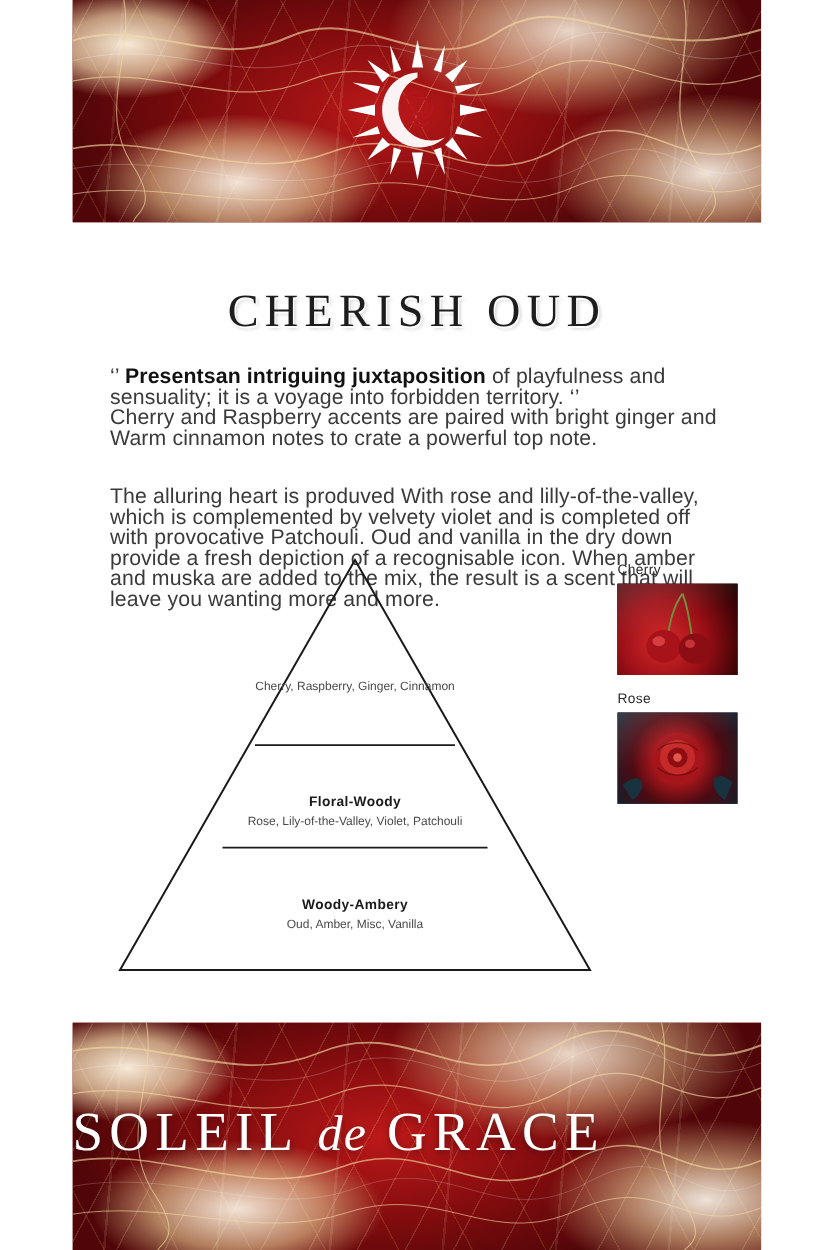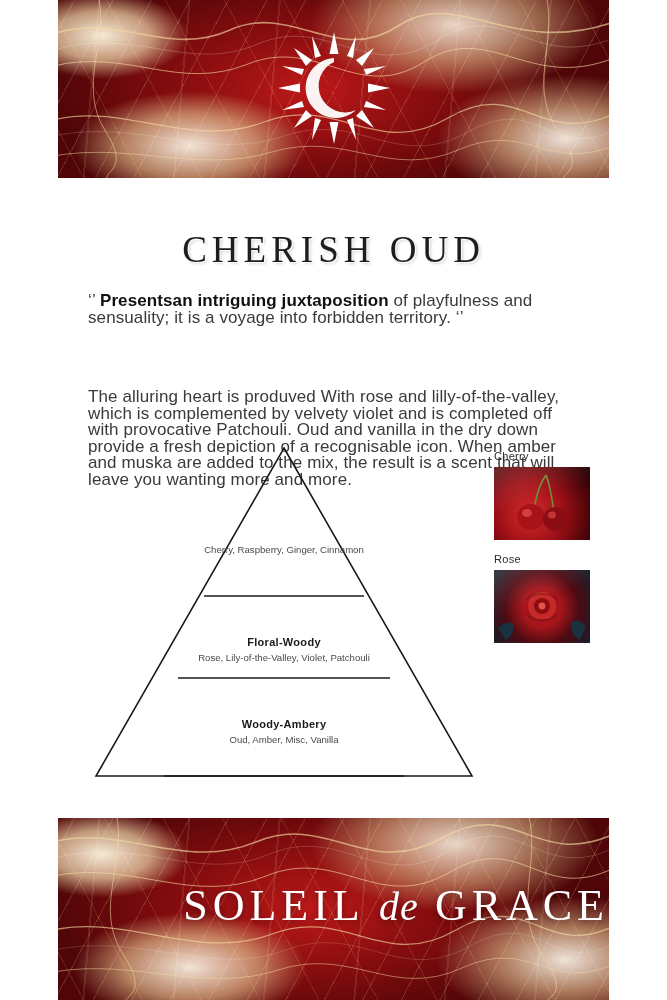--- a/index.html
+++ b/index.html
@@ -177,21 +177,21 @@
     inset: 0;
     background: linear-gradient(160deg, rgba(255,255,255,.14) 0%, rgba(255,255,255,0) 45%);
   }
 
   
   .wordmark {
     position: absolute;
     left: 0;
     top: 62px;
     width: 551px;
-    text-align: right;
+    text-align: left;
     font-family: "Liberation Serif", serif;
     font-size: 44px;
     color: #ffffff;
     letter-spacing: 5px;
     text-shadow: 0 2px 6px rgba(0,0,0,.35);
     white-space: nowrap;
   }
   .wordmark .de {
     font-style: italic;
     letter-spacing: 1px;
@@ -247,20 +247,21 @@
         <path d="M56 56 c0 -4 3 -6 6 -6 s6 2 6 6 s-3 7 -7 7 s-7 -3 -7 -7"></path>
         <path d="M52 68 c4 5 12 6 17 2"></path>
       </g>
     </svg>
   </div>
 
   <div class="title">CHERISH OUD</div>
 
   <div class="copy copy-1">
     <span class="quote">‘’ </span><b>Presentsan intriguing juxtaposition</b><span> of playfulness and sensuality; it is a voyage into forbidden territory. ‘’</span><br>
+    <span>Cherry and Raspberry accents are paired with bright ginger and Warm cinnamon notes to crate a powerful top note.</span>
   </div>
 
   <div class="copy copy-2">The alluring heart is produved With rose and lilly-of-the-valley, which is complemented by velvety violet and is completed off with provocative Patchouli. Oud and vanilla in the dry down provide a fresh depiction of a recognisable icon. When amber and muska are added to the mix, the result is a scent that will leave you wanting more and more.</div>
 
   <div class="pyramid-wrap">
     <svg class="pyramid-svg" width="392" height="345" viewBox="0 0 392 345">
       <polygon points="196,8 384,336 8,336" fill="none" stroke="#1a1a1a" stroke-width="1.6"></polygon>
       <line x1="76" y1="336" x2="316" y2="336" stroke="#1a1a1a" stroke-width="1.6"></line>
       <line x1="90" y1="238" x2="302" y2="238" stroke="#1a1a1a" stroke-width="1.4"></line>
       <line x1="116" y1="156" x2="276" y2="156" stroke="#1a1a1a" stroke-width="1.4"></line>

